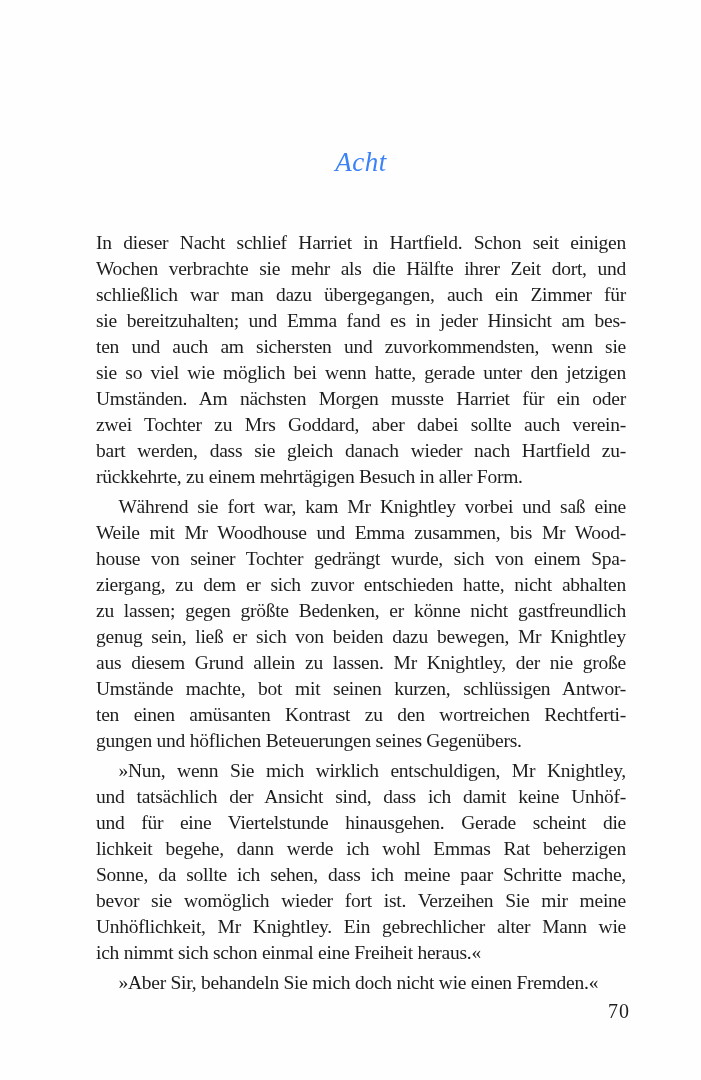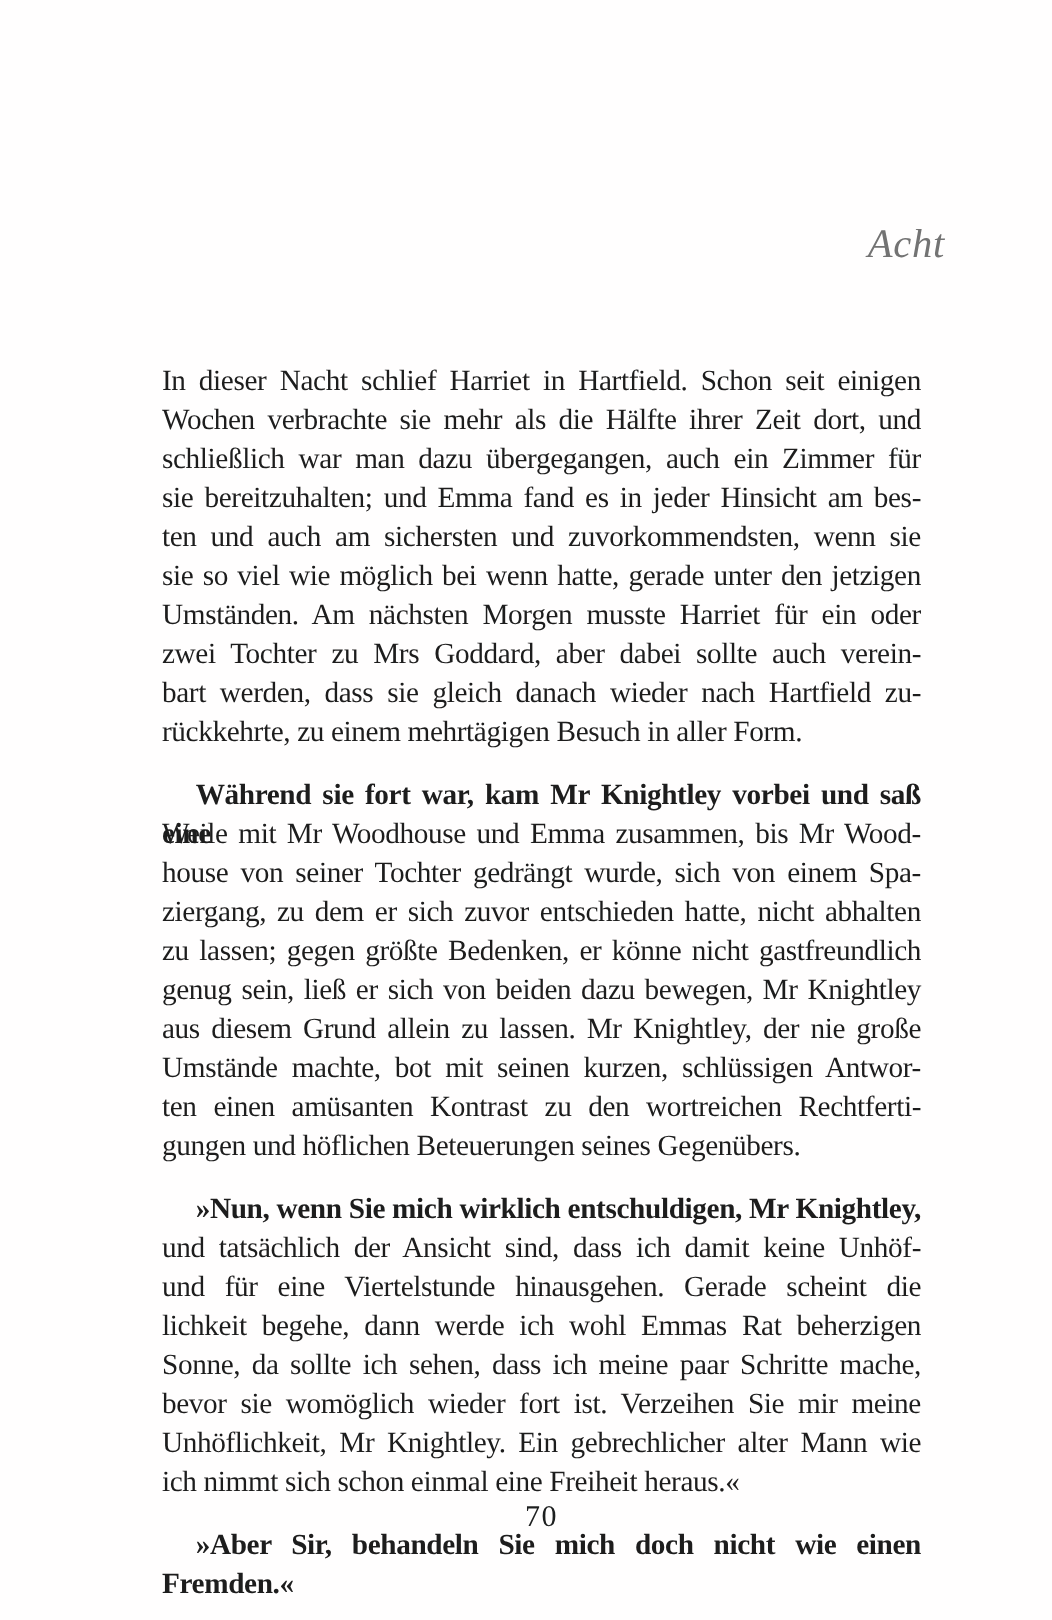--- a/index.html
+++ b/index.html
@@ -18,59 +18,58 @@
   .book-page {
     position: absolute;
     inset: 0;
     background: #fffefe;
   }
   .chapter-title {
     position: absolute;
     top: 144px;
     left: 92px;
     width: 538px;
-    text-align: right;
+    text-align: center;
     font-style: italic;
     font-size: 27px;
     line-height: 36px;
     letter-spacing: 0.5px;
-    color: #737373;
+    color: #3b82f6;
     font-family: Liberation Serif, serif;
   }
   .body-text {
     position: absolute;
     top: 226px;
     left: 92px;
     width: 538px;
     font-size: 19.5px;
     line-height: 26px;
     letter-spacing: -0.25px;
     color: #1d1d1d;
   }
-  .para { margin: 16px; padding: 0; }
+  .para { margin: 4px; padding: 0; }
   .line {
     text-align: justify;
     text-align-last: justify;
     white-space: normal;
     height: 26px;
     overflow: visible;
   }
   .line.last {
     text-align-last: left;
   }
   .para.indent .line:first-child {
     text-indent: 1.15em;
-    font-weight: bold;
   }
   .page-number {
     position: absolute;
     top: 1000px;
     left: 92px;
     width: 538px;
-    text-align: center;
+    text-align: right;
     font-size: 20px;
     letter-spacing: 1px;
     color: #1d1f1f;
   }
 </style>
 </head>
 <body>
 
 <div class="book-page">
 

